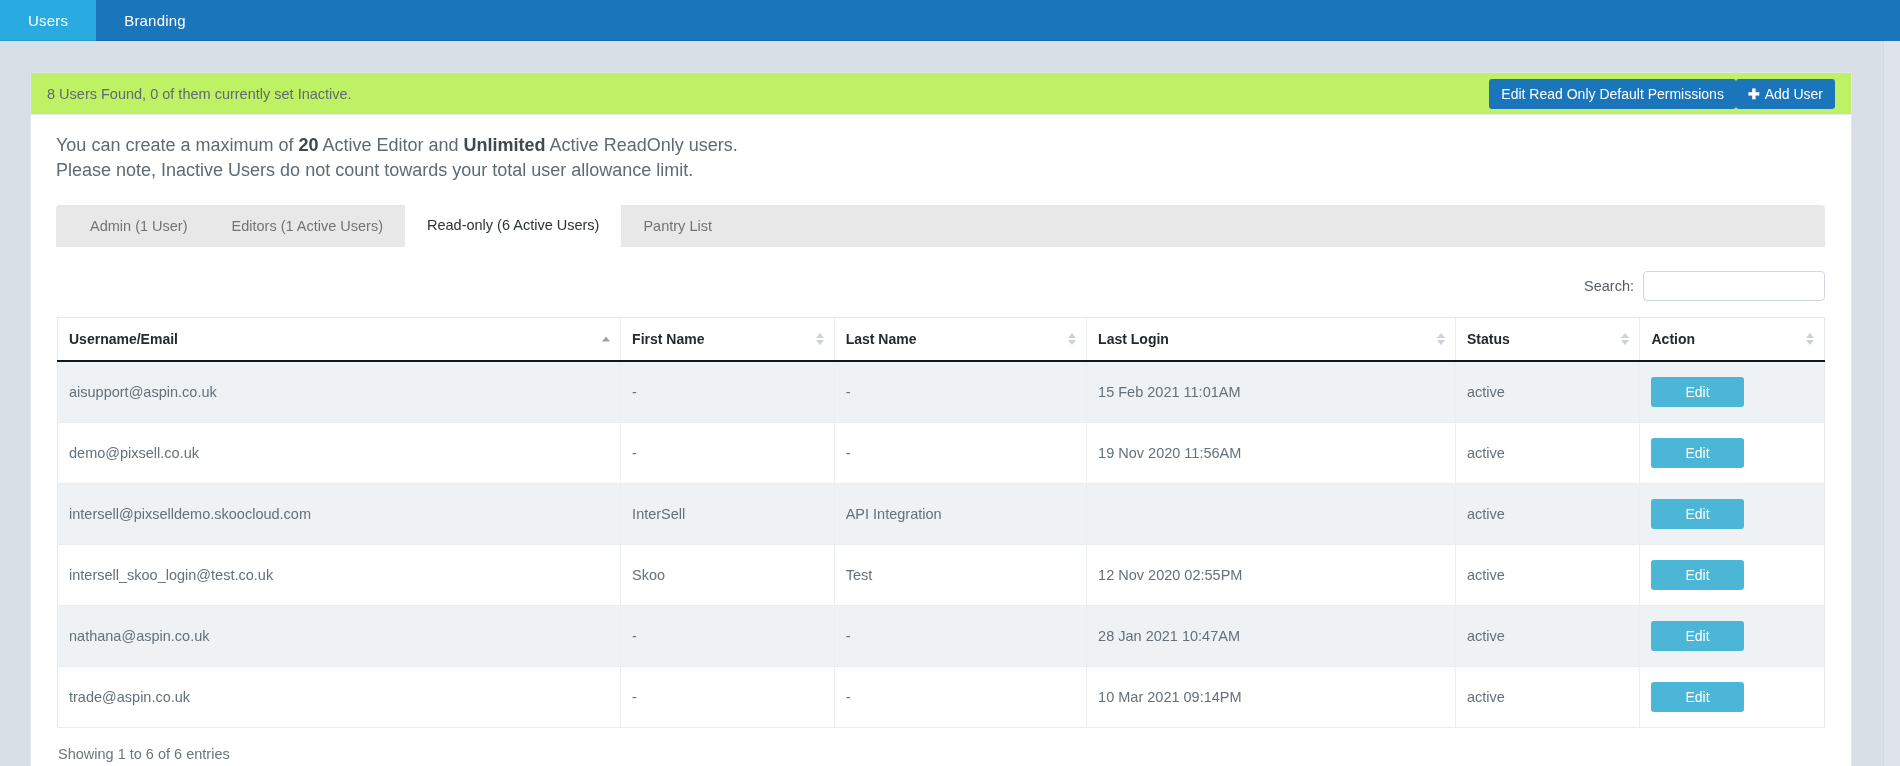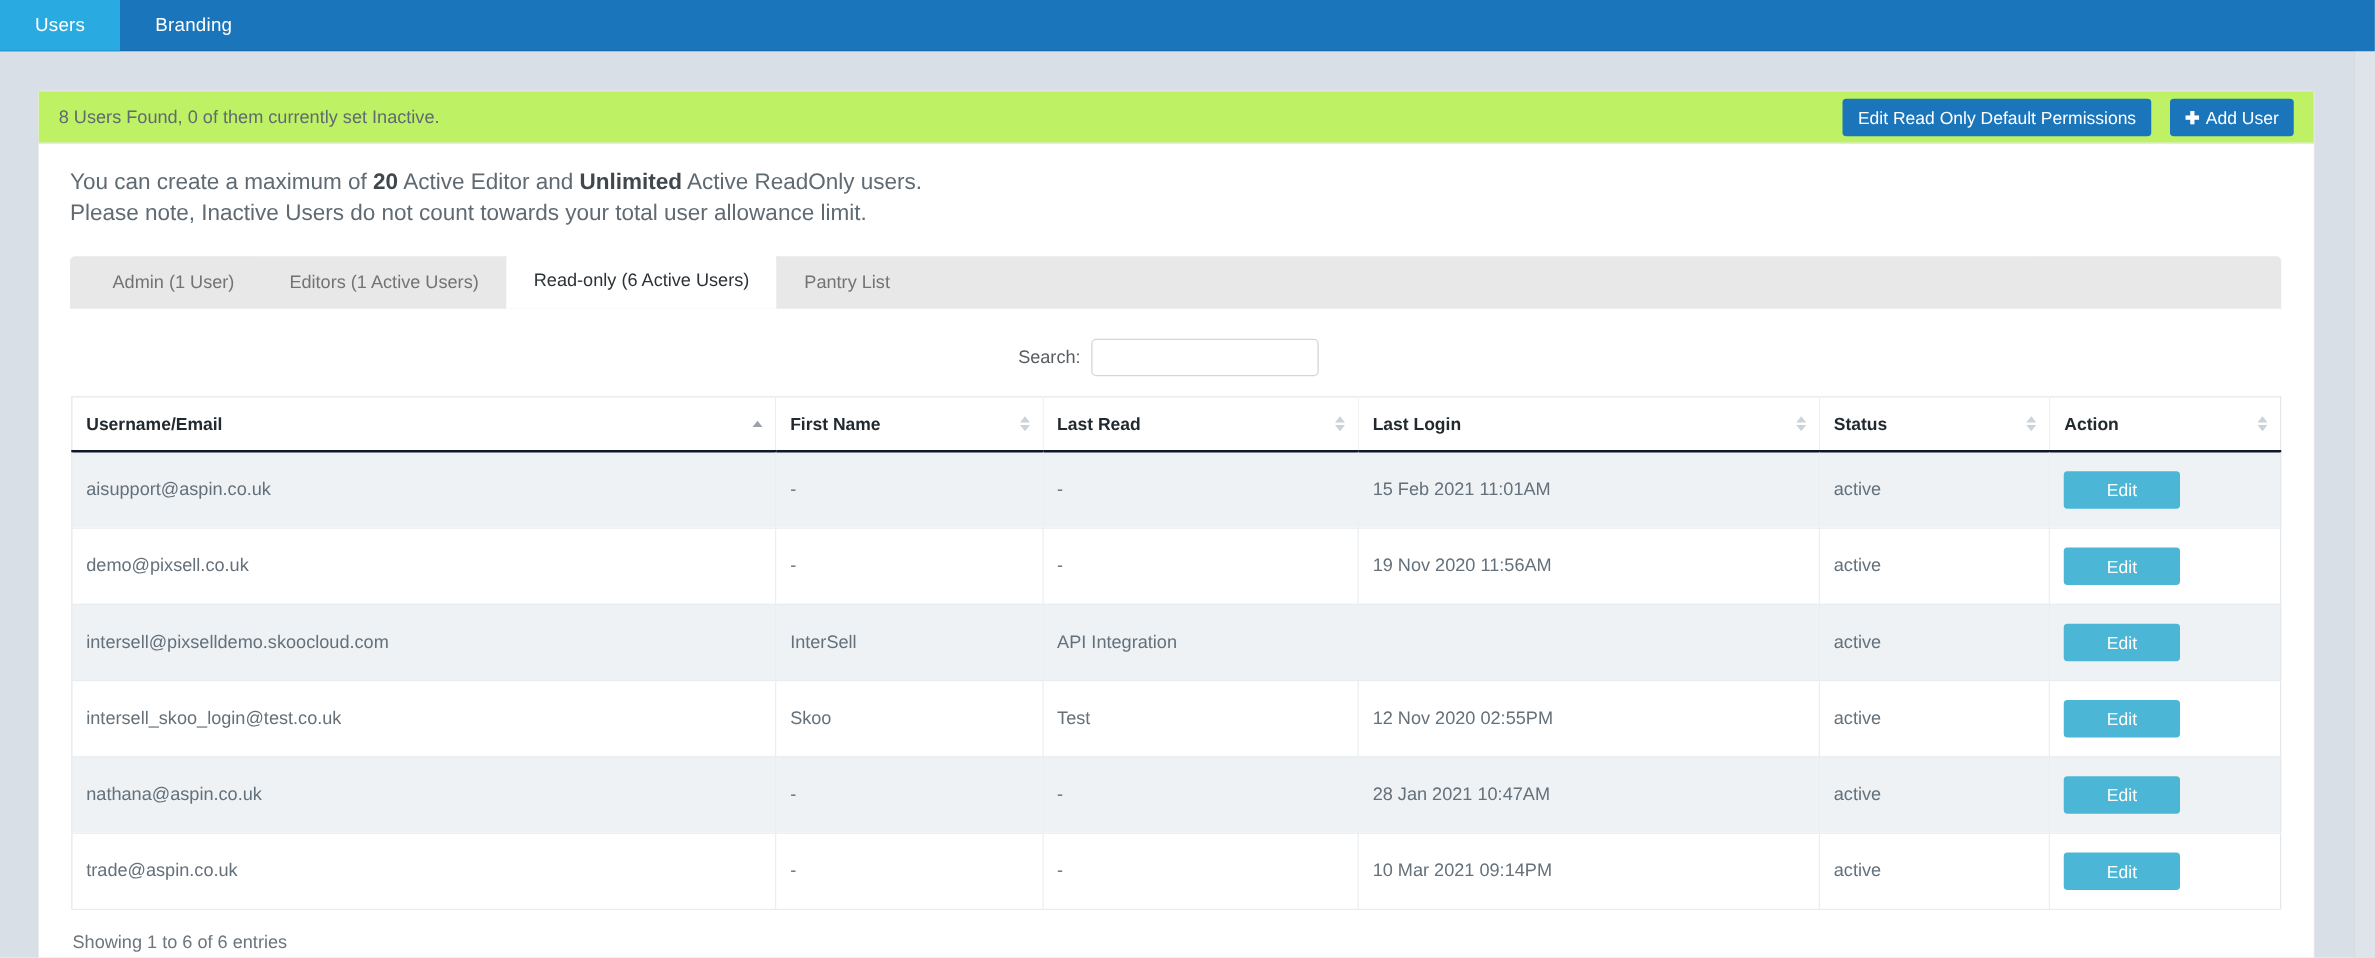--- a/index.html
+++ b/index.html
@@ -56,21 +56,21 @@
     padding: 10px 16px;
     height: 42px;
     display: flex;
     align-items: center;
     justify-content: space-between;
   }
   .panel-heading-text {
     font-size: 14.5px;
     color: #5f6a72;
   }
-  .heading-actions { display: flex; gap: 15px; align-items: center; }
+  .heading-actions { display: flex; gap: 0; align-items: center; }
 
   .btn {
     border: none;
     border-radius: 3px;
     font-size: 14px;
     font-family: "Liberation Sans", sans-serif;
     cursor: pointer;
     white-space: nowrap;
     line-height: 1;
   }
@@ -116,21 +116,21 @@
   .tab:first-child { margin-left: 12px; }
   .tab.active {
     background: #ffffff;
     color: #2b3236;
     height: 44px;
   }
 
   
   .search-row {
     display: flex;
-    justify-content: center;
+    justify-content: flex-end;
     align-items: center;
     margin: 24px 12px 16px 0;
   }
   .search-label {
     font-size: 14.5px;
     color: #555d63;
     margin-right: 9px;
   }
   .search-input {
     width: 182px;
@@ -298,21 +298,21 @@
                   </span>
               </th>
               <th style="width:11%">
                 <span>First Name</span>
                 <span class="sort-ind">
                     <i class="up"></i>
                     <i class="down"></i>
                   </span>
               </th>
               <th style="width:13%">
-                <span>Last Read</span>
+                <span>Last Name</span>
                 <span class="sort-ind">
                     <i class="up"></i>
                     <i class="down"></i>
                   </span>
               </th>
               <th style="width:19%">
                 <span>Last Login</span>
                 <span class="sort-ind">
                     <i class="up"></i>
                     <i class="down"></i>

